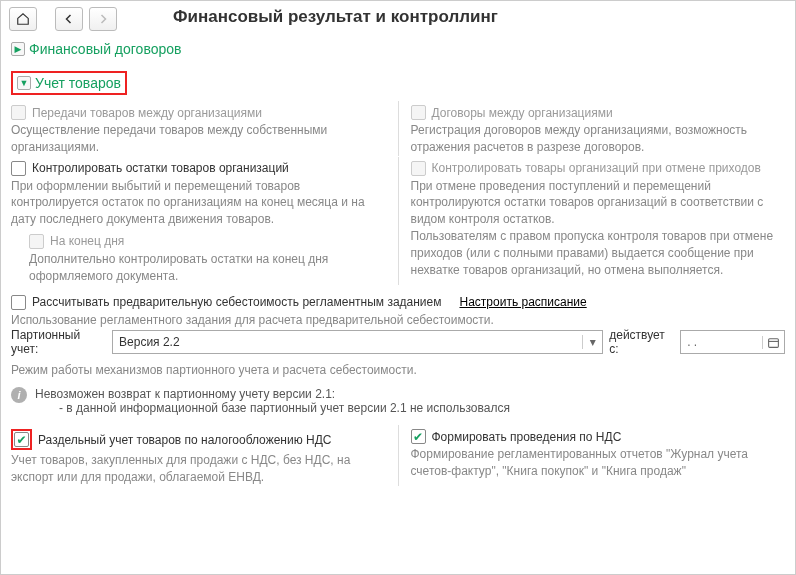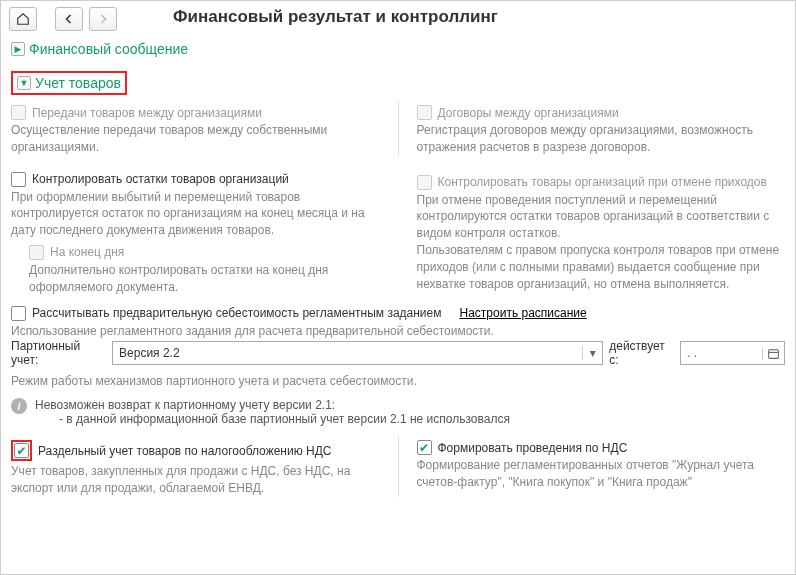--- a/index.html
+++ b/index.html
@@ -61,21 +61,21 @@
     color: #16a060;
   }
   .red-box {
     display: inline-flex;
     border: 2px solid #e22;
     padding: 2px 4px;
     margin-top: 6px;
   }
   .cols {
     display: flex;
-    gap: 18px;
+    gap: 12px;
     margin-top: 6px;
   }
   .col { flex: 1; min-width: 0; }
   .divider {
     width: 1px;
     background: #ddd;
     margin: 0 0px;
   }
   .chk-row {
     display: flex;
@@ -167,21 +167,21 @@
     justify-content:center;
     color: #666;
   }
   .red-small {
     display: inline-flex;
     border: 2px solid #e22;
     padding: 1px;
   }
   .mt6 { margin-top: 6px; }
   .mt10 { margin-top: 10px; }
-  .section-block { margin-top: 12px; align-items: center; }
+  .section-block { margin-top: 1px; }
 </style>
 </head>
 <body>
 
 <div class="header">
   <div class="nav-btn">
     <svg width="14" height="14" viewBox="0 0 24 24" fill="none">
         <path d="M3 11l9-8 9 8v10H3z" stroke="#333" stroke-width="2"></path>
       </svg>
   </div>
@@ -196,21 +196,21 @@
         <path d="M9 4l8 8-8 8" stroke="#bbb" stroke-width="3" fill="none"></path>
       </svg>
   </div>
   <div class="page-title">Финансовый результат и контроллинг</div>
 </div>
 
 <div class="content">
 
   <div class="section-header">
     <span class="chev">▶</span>
-    <span>Финансовый сообщение</span>
+    <span>Финансовый договоров</span>
   </div>
 
   <div class="mt6">
     <div class="red-box">
       <div class="section-header" style="padding:0">
         <span class="chev">▼</span>
         <span>Учет товаров</span>
       </div>
     </div>
   </div>

